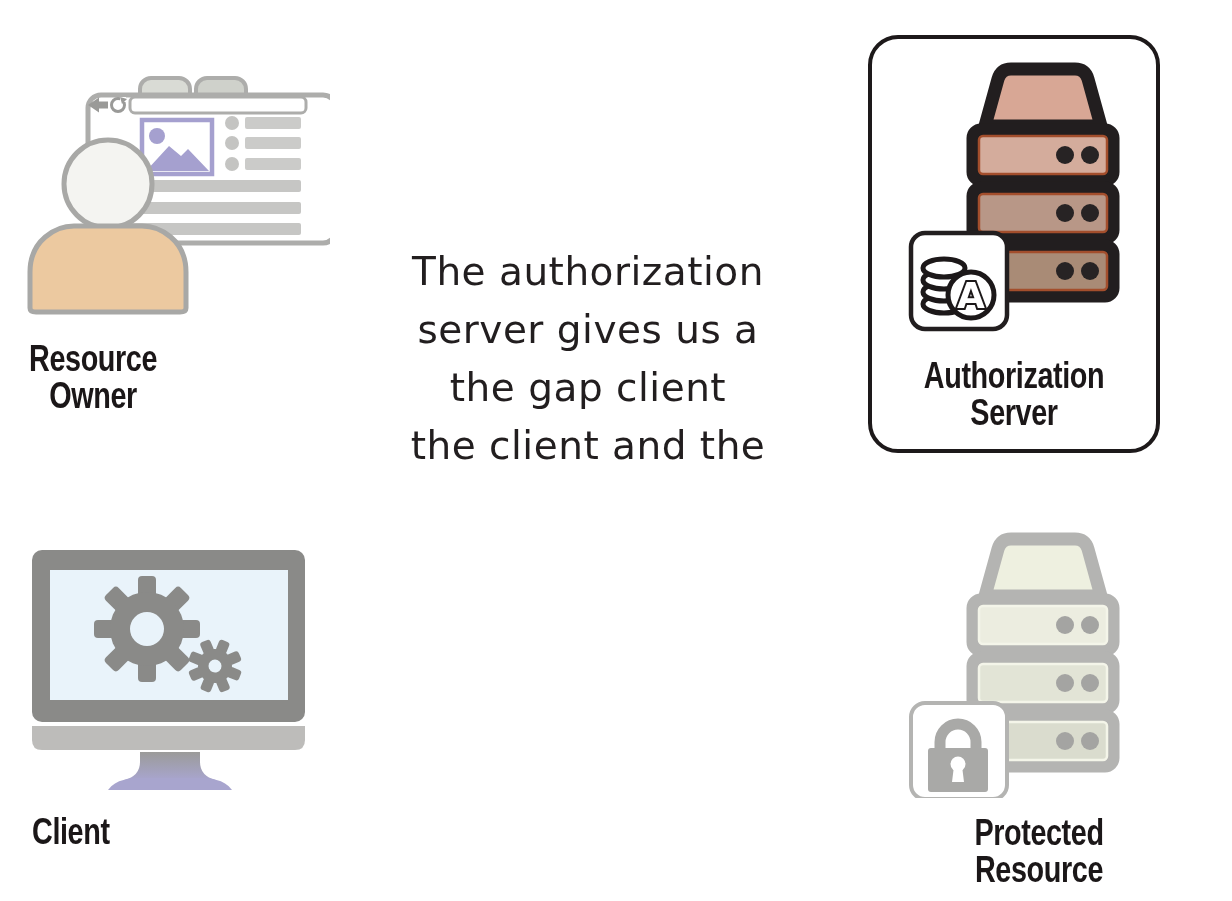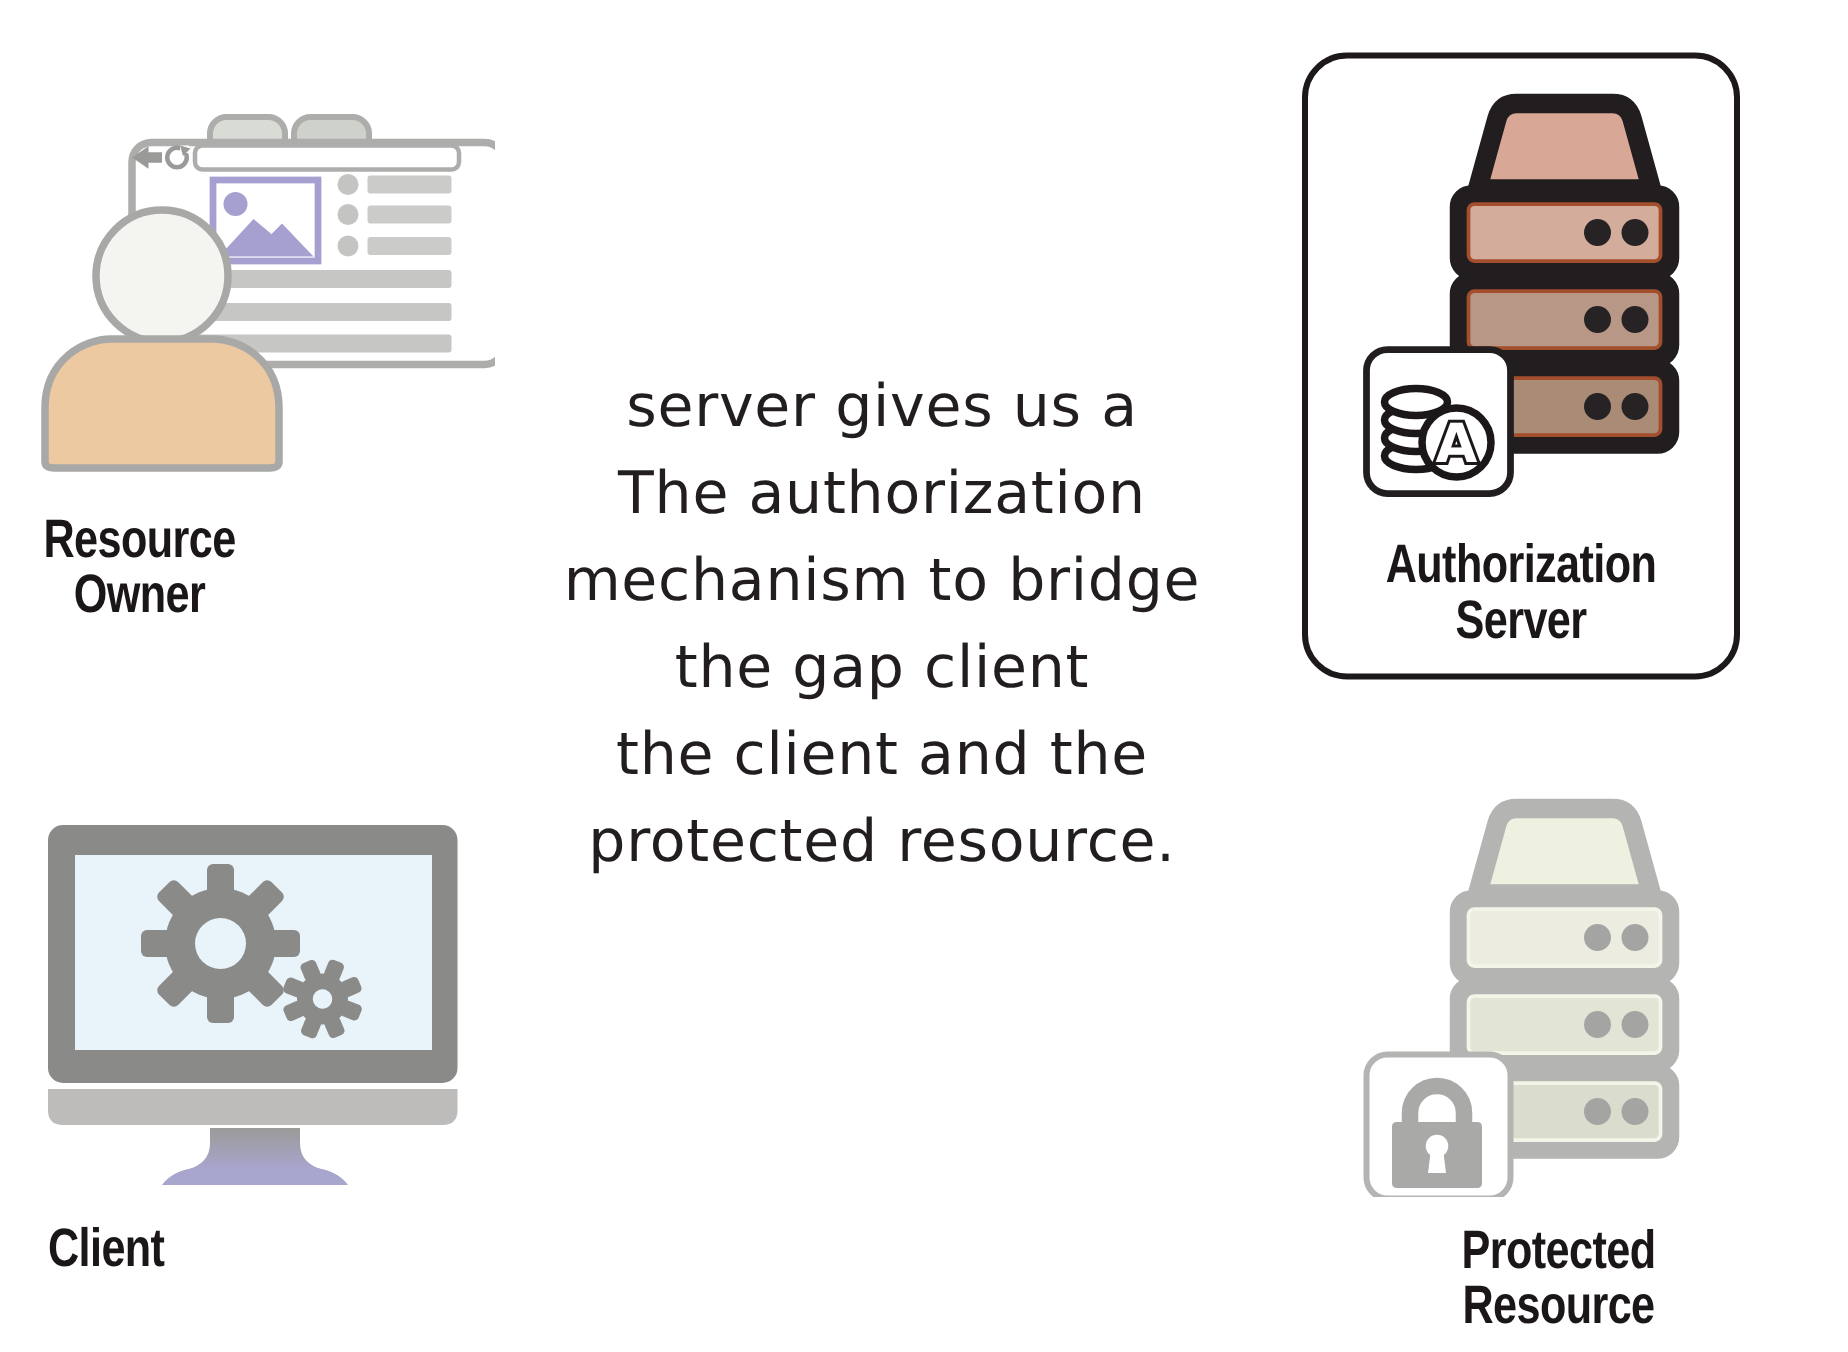--- a/index.html
+++ b/index.html
@@ -75,26 +75,24 @@
       <path d="M6,252 V216 C6,184 32,170 50,170 H118 C136,170 162,184 162,216 V252
                C162,255 159,256 156,256 H12 C9,256 6,255 6,252 Z" fill="#ecc9a0" stroke="#a8a8a6" stroke-width="5" stroke-linejoin="round"></path>
     </g>
   </svg>
   <div class="abs nodelabel lab-center ro-label">
     <div>Resource</div>
     <div>Owner</div>
   </div>
 
   <div class="abs caption">
+    <div>The authorization</div>
     <div>server gives us a</div>
-    <div>The authorization</div>
-    <div>mechanism to bridge</div>
     <div>the gap client</div>
     <div>the client and the</div>
-    <div>protected resource.</div>
   </div>
 
   <div class="abs auth-box">
     <svg class="abs" style="left:36px;top:23px;" width="215" height="270" viewBox="0 0 215 270">
       <g transform="translate(55,0)" stroke-linejoin="round">
 
         <path d="M48,7 H112 Q122,7 125,17 L138,64 H22 L35,17 Q38,7 48,7 Z" fill="#d8a795" stroke="#221e1f" stroke-width="13"></path>
 
         <rect x="10" y="68" width="140" height="50" rx="8" fill="#c99b89" stroke="#221e1f" stroke-width="13"></rect>
         <rect x="16" y="74" width="128" height="38" rx="4" fill="#d4ac9c" stroke="#a34e2c" stroke-width="2.5"></rect>

